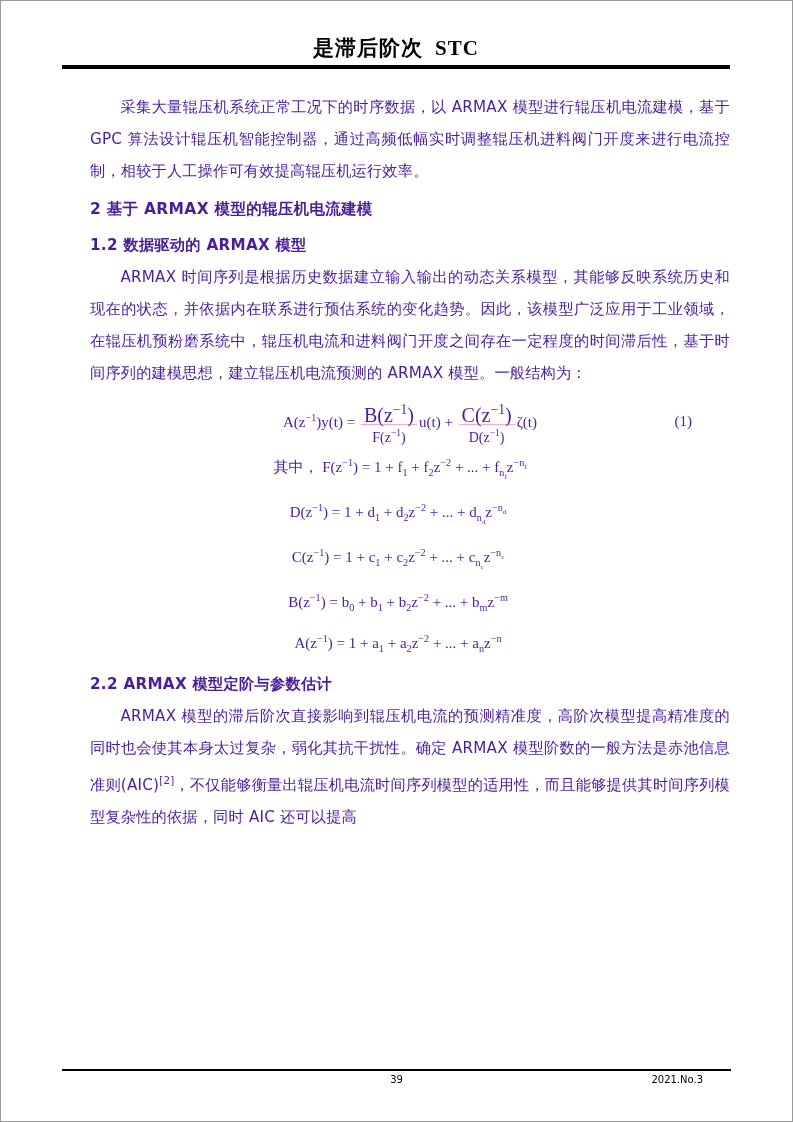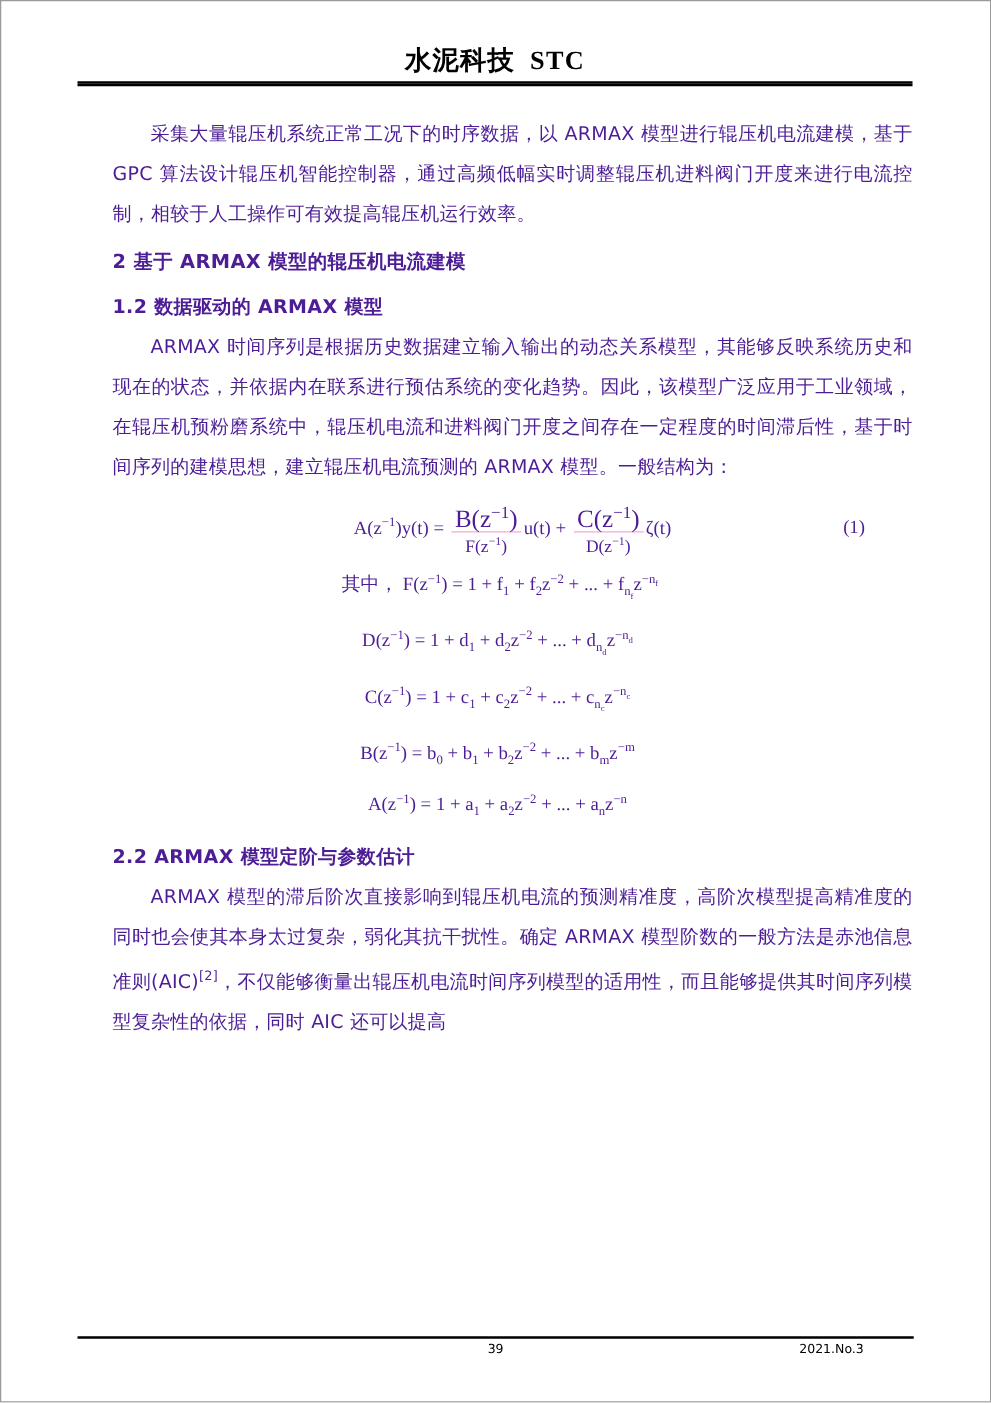--- a/index.html
+++ b/index.html
@@ -166,41 +166,41 @@
     font-size: 10px;
     height: 14px;
   }
   .footer-page {
     position: absolute;
     left: 0; right: 0;
     text-align: center;
   }
   .footer-issue {
     position: absolute;
-    right: 40px;
+    right: 28px;
     top: 0;
   }
   .page-edge {
     position: absolute;
     inset: 0;
     border: 1px solid #9a9a9a;
     pointer-events: none;
   }
 </style>
 </head>
 <body>
 
 <div class="page">
   <div class="page-edge"></div>
 
   <div class="page-inner">
 
     <div class="header">
       <div class="header-title">
-        <span class="cn">水泥科技</span><span class="stc">STC</span>
+        <span class="cn">是滞后阶次</span><span class="stc">STC</span>
       </div>
       <div class="rule-top"></div>
       <div class="rule-bottom"></div>
     </div>
 
     <div class="content">
 
       <p class="para indent">采集大量辊压机系统正常工况下的时序数据，以 ARMAX 模型进行辊压机电流建模，基于 GPC 算法设计辊压机智能控制器，通过高频低幅实时调整辊压机进料阀门开度来进行电流控制，相较于人工操作可有效提高辊压机运行效率。</p>
 
       <h2 class="section">2  基于 ARMAX 模型的辊压机电流建模</h2>

